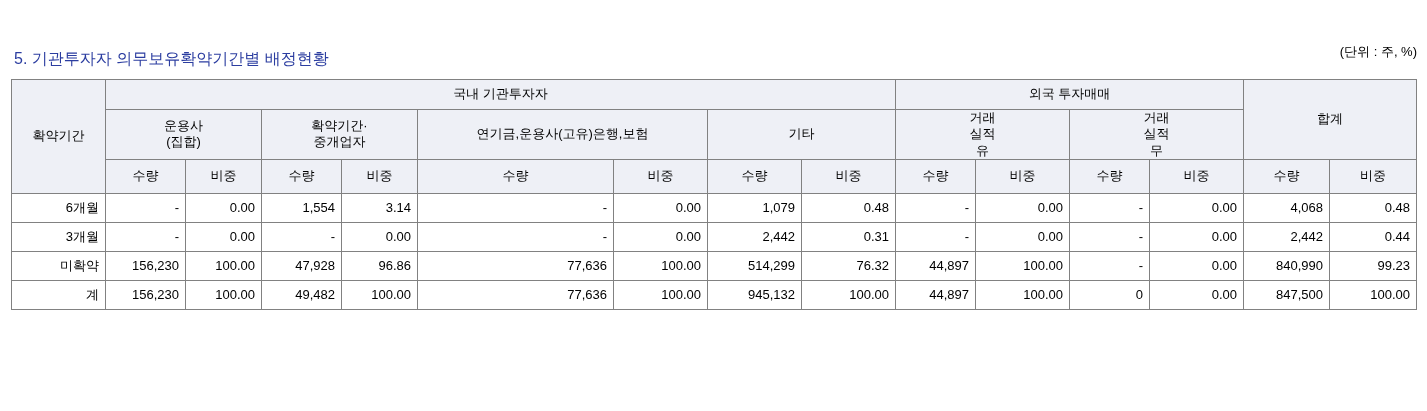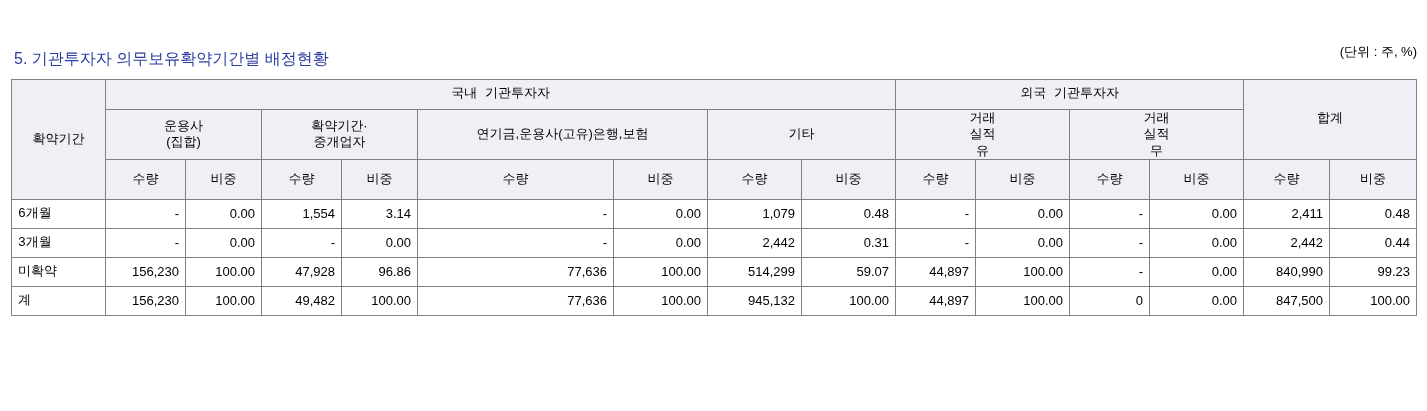--- a/index.html
+++ b/index.html
@@ -56,30 +56,29 @@
   table.alloc thead th {
     background: #eef0f6;
     text-align: center;
     vertical-align: middle;
   }
   table.alloc tbody td {
     height: 29px;
     vertical-align: middle;
   }
   td.rowlabel {
-    text-align: left;
+    text-align: right;
     background: #ffffff;
-    font-family: Liberation Mono, monospace;
   }
   td.num {
     text-align: right;
   }
   .th-tall { height: 36px; }
-  .th-group { height: 30px; font-family: Liberation Mono, monospace; }
-  .th-sub { height: 40px; font-family: Liberation Serif, serif; }
+  .th-group { height: 30px; }
+  .th-sub { height: 34px; font-family: Liberation Serif, serif; }
   .stacked { line-height: 1.35; }
 </style>
 </head>
 <body>
 
 <div class="page-title">5. 기관투자자 의무보유확약기간별 배정현황</div>
 <div class="unit-line">(단위 : 주, %)</div>
 
 <div class="table-wrap">
   <table class="alloc">
@@ -97,21 +96,21 @@
         <col style="width:94px">
       <col style="width:80px">
         <col style="width:94px">
       <col style="width:86px">
         <col style="width:87px">
     </colgroup>
     <thead>
       <tr>
         <th rowspan="3" class="rowlabel">확약기간</th>
         <th colspan="8" class="th-group">국내 기관투자자</th>
-        <th colspan="4" class="th-group">외국 기관투자자</th>
+        <th colspan="4" class="th-group">외국 투자매매</th>
         <th colspan="2" rowspan="2" class="th-group">합계</th>
       </tr>
       <tr>
         <th colspan="2" class="th-tall stacked">
           <div>운용사</div>
           <div>(집합)</div>
         </th>
         <th colspan="2" class="th-tall stacked">
           <div>확약기간·</div>
           <div>중개업자</div>
@@ -154,21 +153,21 @@
         <td class="num">1,554</td>
         <td class="num">3.14</td>
         <td class="num">-</td>
         <td class="num">0.00</td>
         <td class="num">1,079</td>
         <td class="num">0.48</td>
         <td class="num">-</td>
         <td class="num">0.00</td>
         <td class="num">-</td>
         <td class="num">0.00</td>
-        <td class="num">2,411</td>
+        <td class="num">4,068</td>
         <td class="num">0.48</td>
       </tr>
       <tr>
         <td class="rowlabel">3개월</td>
         <td class="num">-</td>
         <td class="num">0.00</td>
         <td class="num">-</td>
         <td class="num">0.00</td>
         <td class="num">-</td>
         <td class="num">0.00</td>
@@ -183,21 +182,21 @@
       </tr>
       <tr>
         <td class="rowlabel">미확약</td>
         <td class="num">156,230</td>
         <td class="num">100.00</td>
         <td class="num">47,928</td>
         <td class="num">96.86</td>
         <td class="num">77,636</td>
         <td class="num">100.00</td>
         <td class="num">514,299</td>
-        <td class="num">59.07</td>
+        <td class="num">76.32</td>
         <td class="num">44,897</td>
         <td class="num">100.00</td>
         <td class="num">-</td>
         <td class="num">0.00</td>
         <td class="num">840,990</td>
         <td class="num">99.23</td>
       </tr>
       <tr>
         <td class="rowlabel">계</td>
         <td class="num">156,230</td>

